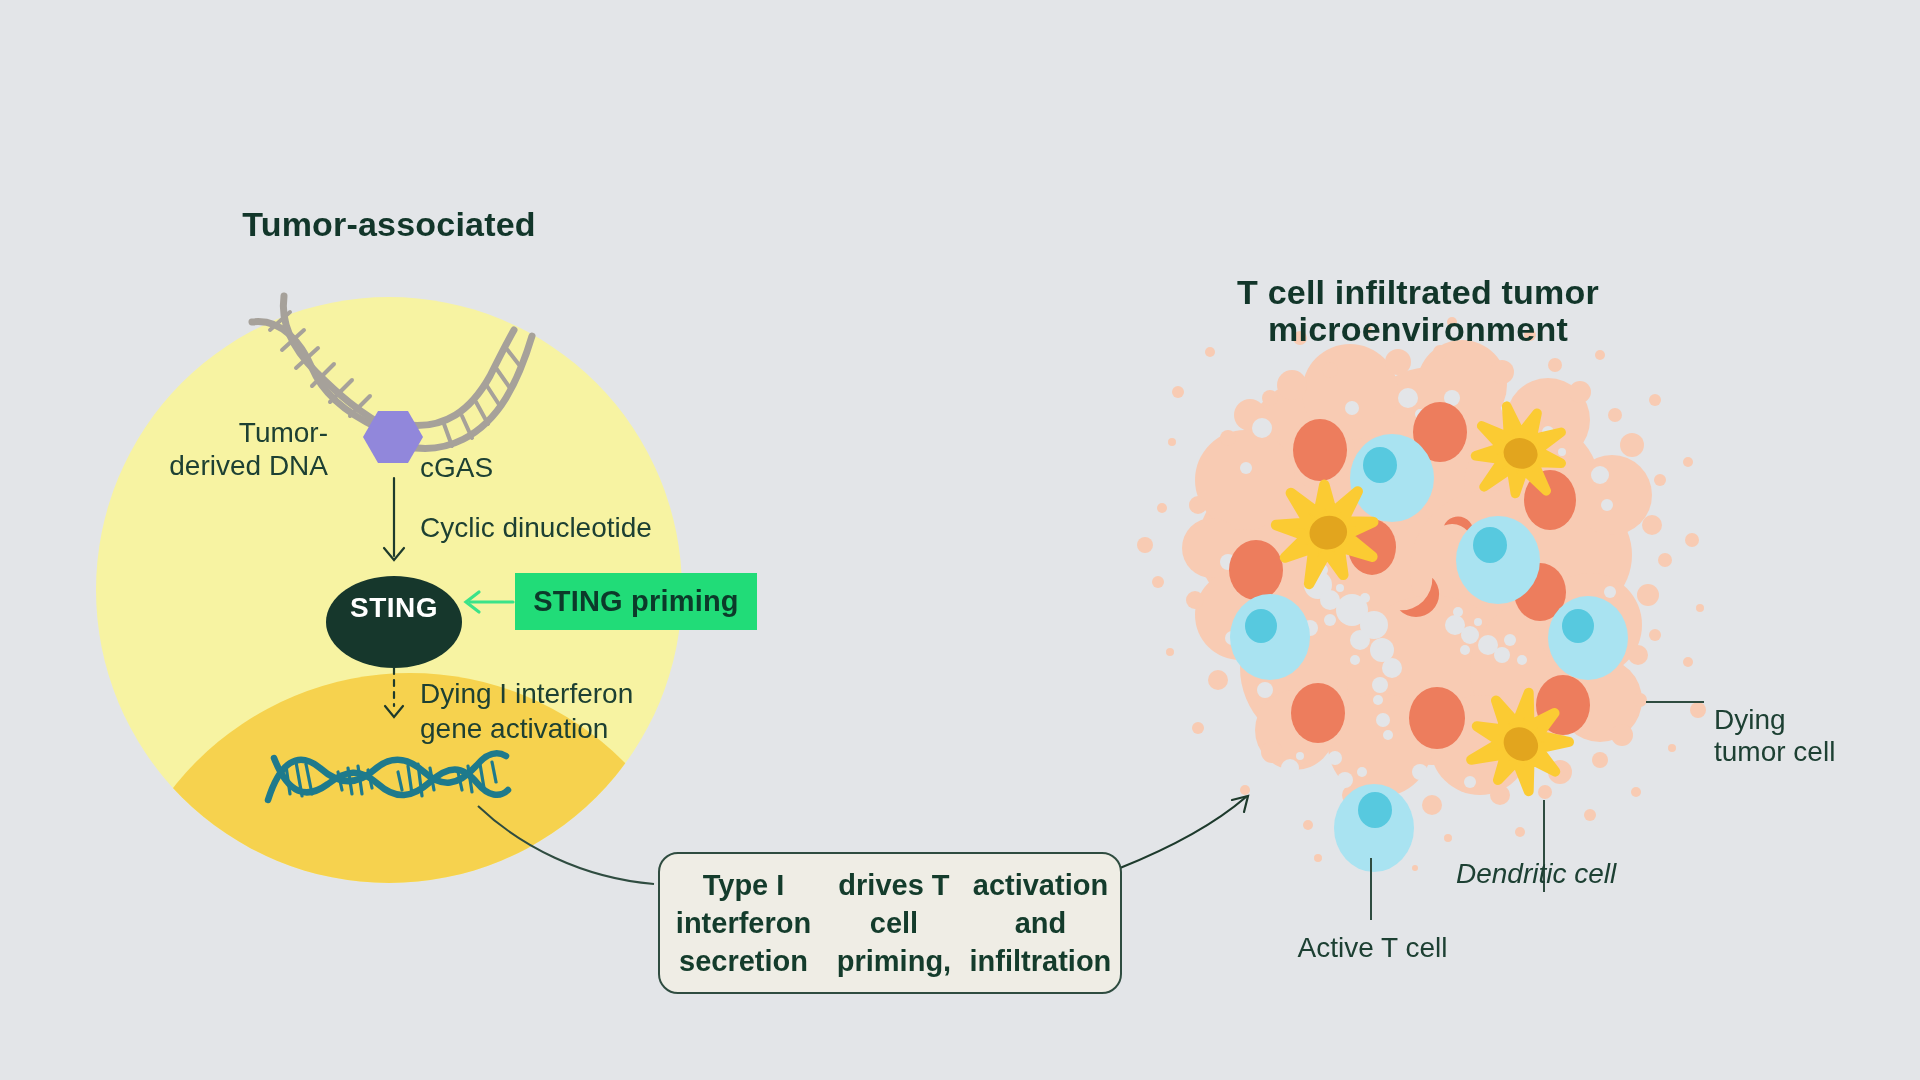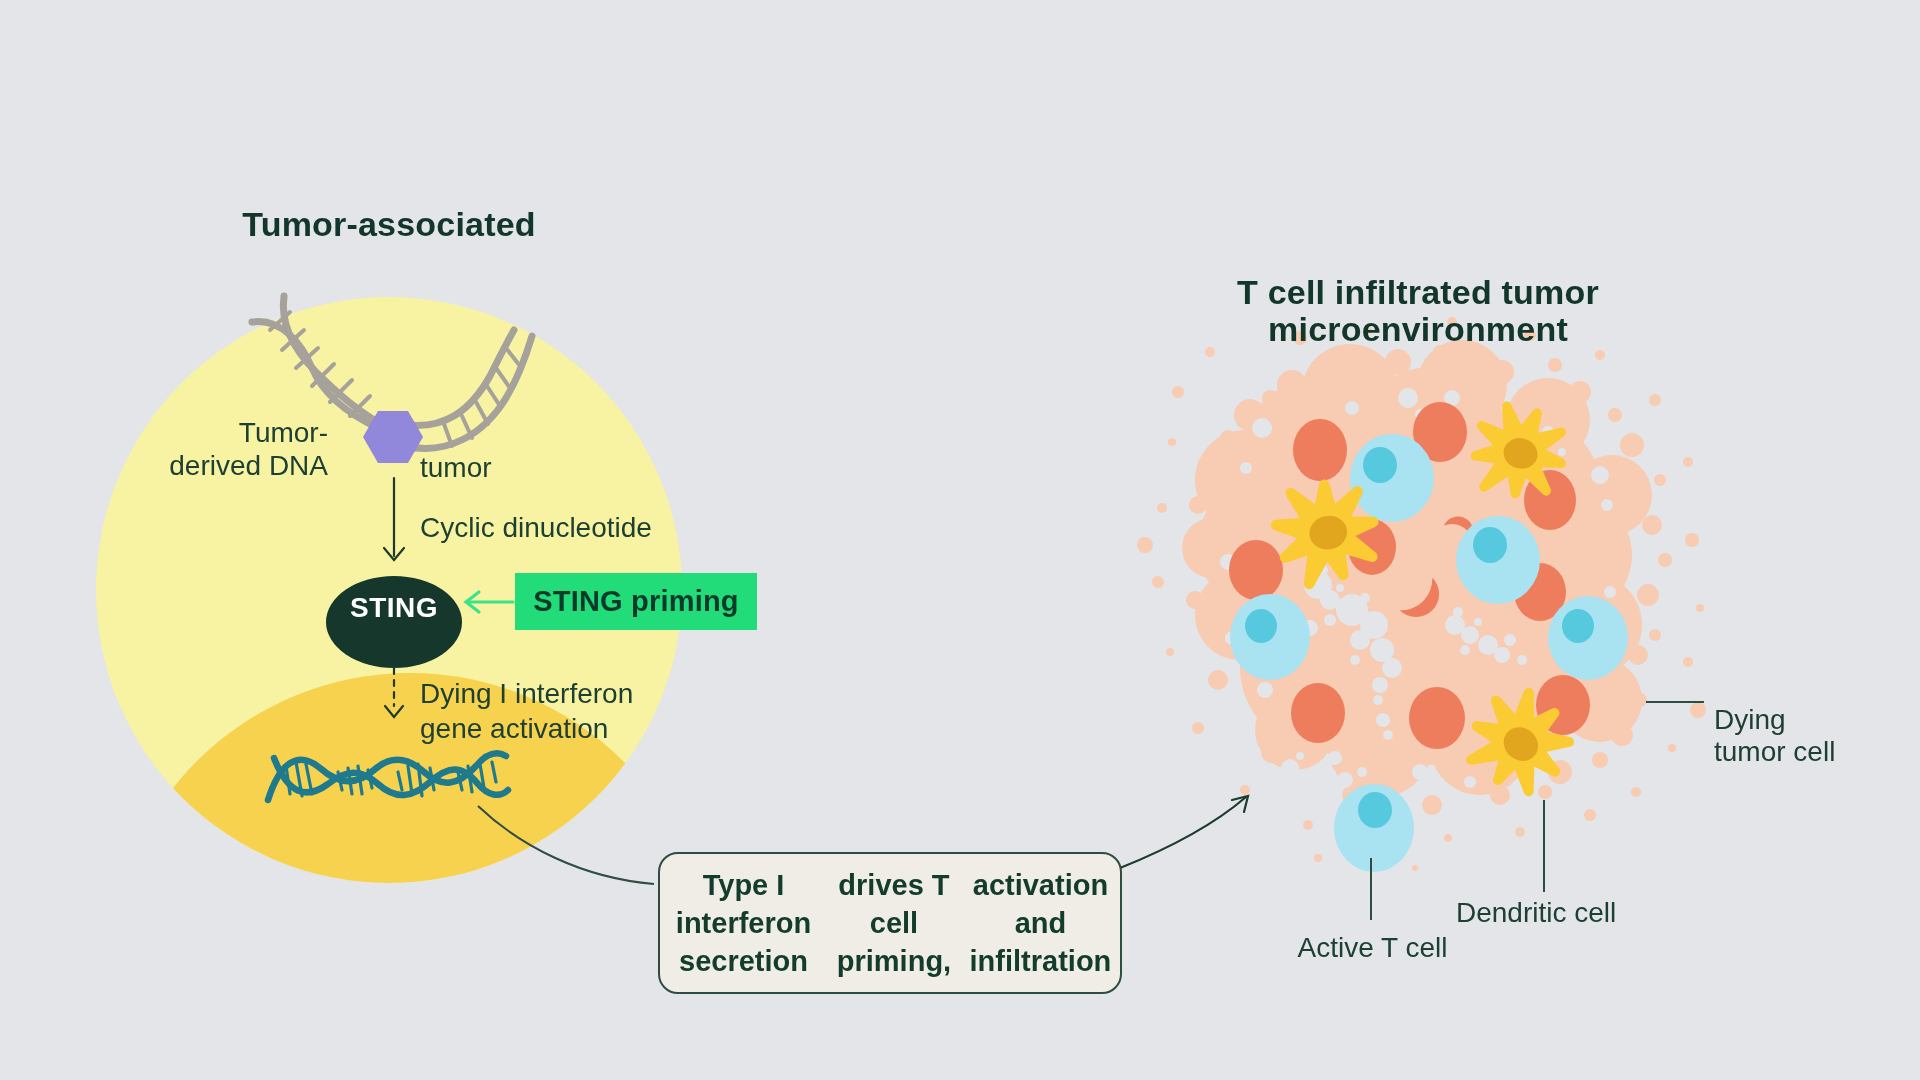--- a/index.html
+++ b/index.html
@@ -324,21 +324,21 @@
 
 <div class="abs title" style="left:189px;top:206px;width:400px;">
   <div>Tumor-associated</div>
 </div>
 
 <div class="abs lbl" style="left:140px;top:416px;width:188px;text-align:right;line-height:33px;">
   <div>Tumor-</div>
   <div>derived DNA</div>
 </div>
 
-<div class="abs lbl" style="left:420px;top:450px;">tumor</div>
+<div class="abs lbl" style="left:420px;top:450px;">cGAS</div>
 
 <div class="abs lbl" style="left:420px;top:510px;">Cyclic dinucleotide</div>
 
 <div class="abs sting-text" style="left:324px;top:592px;width:140px;">STING</div>
 
 <div class="abs agonist-box" style="left:515px;top:573px;width:242px;height:57px;">
   <span>STING priming</span>
 </div>
 
 <div class="abs lbl" style="left:420px;top:676px;">
@@ -352,18 +352,18 @@
   <div>activation and infiltration</div>
 </div>
 
 <div class="abs title" style="left:1168px;top:246px;width:500px;margin-top:28px;">
   <div>T cell infiltrated tumor</div>
   <div>microenvironment</div>
 </div>
 
 <div class="abs lbl" style="left:1290px;top:930px;width:165px;text-align:center;">Active T cell</div>
 
-<div class="abs lbl" style="left:1456px;top:895px;">Dendritic cell</div>
+<div class="abs lbl" style="left:1456px;top:856px;font-style:italic;">Dendritic cell</div>
 
 <div class="abs lbl" style="left:1714px;top:675px;line-height:32px;margin-top:29px;">
   <div>Dying</div>
   <div>tumor cell</div>
 </div>
 
 </body></html>

